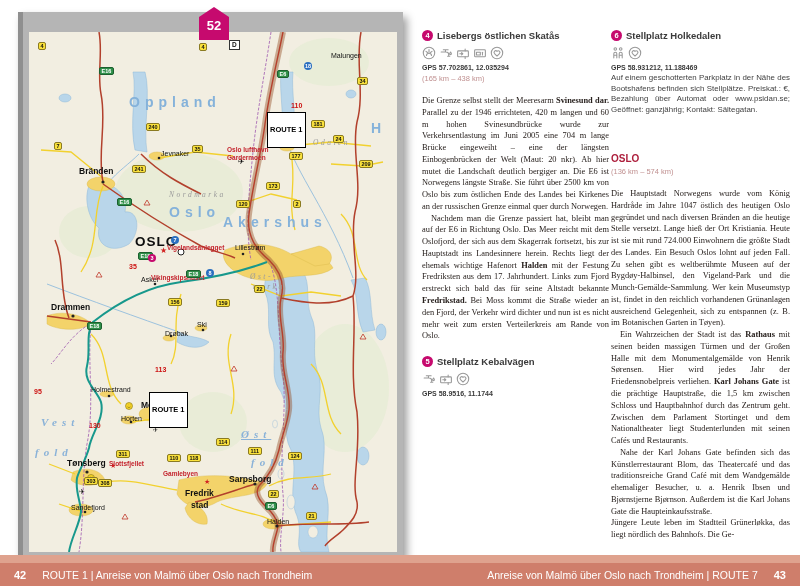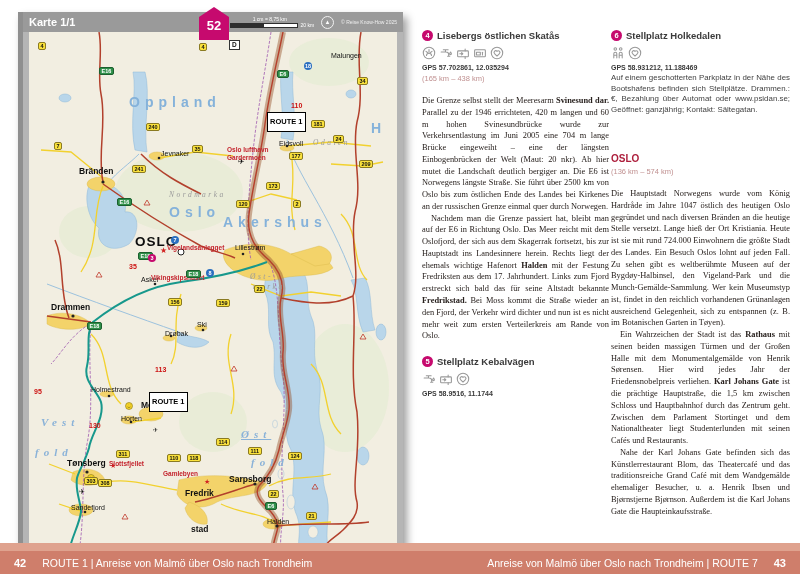--- a/index.html
+++ b/index.html
@@ -23,21 +23,21 @@
   
   .ml{position:absolute;white-space:nowrap;color:#222;z-index:3}
   .region{font:bold 14px "Liberation Sans",sans-serif;color:#85b2da;letter-spacing:5px}
   .region2{font:italic bold 11px "Liberation Serif",serif;color:#8ab2d8;letter-spacing:5px}
   .forest{font:italic 7.5px "Liberation Serif",serif;color:#9b9b9b;letter-spacing:2.5px}
   .cityxl{font:bold 13.5px "Liberation Sans",sans-serif;letter-spacing:1px;color:#0d0d0d}
   .citylg{font:bold 8.5px "Liberation Sans",sans-serif;color:#111}
   .city{font:7px "Liberation Sans",sans-serif;color:#111}
   .poi{font:bold 6.5px "Liberation Sans",sans-serif;color:#c4232d}
   .rednum{font:bold 7px "Liberation Sans",sans-serif;color:#cc1111}
-  .routebox{font:bold 7.5px "Liberation Sans",sans-serif;background:#fff;border:1px solid #000;padding:4px 2px;color:#000;line-height:10px}
+  .routebox{font:bold 7.5px "Liberation Sans",sans-serif;background:#fff;border:1px solid #000;padding:12px 2px;color:#000;line-height:10px}
   .mb{position:absolute;font-family:"Liberation Sans",sans-serif;font-weight:bold;text-align:center;z-index:3}
   .mb-y{font-size:5.5px;background:#fbe23c;border:1px solid #8a7a22;border-radius:2px;padding:0 1.5px;color:#111;line-height:6px}
   .mb-g{font-size:5.5px;background:#2f8f49;border:1px solid #1c5f2e;border-radius:2px;padding:0 1.5px;color:#fff;line-height:6px}
   .mb-b{font-size:5.5px;background:#2a6fc0;border-radius:50%;width:8px;height:8px;line-height:8px;color:#fff}
   .mb-p{font-size:5.5px;background:#c60a6e;border-radius:50%;width:8px;height:8px;line-height:8px;color:#fff}
   .mb-w{font-size:6.5px;background:#fff;border:1px solid #333;padding:0 2px;color:#111;line-height:8px}
 
   
   .col{position:absolute;top:30px}
   .col1{left:422px;width:187px}
@@ -51,49 +51,33 @@
   .e-gps{font:bold 7px "Liberation Sans",sans-serif;color:#3a3a3a;margin-bottom:2px}
   .e-desc{font:7.9px/1.33 "Liberation Sans",sans-serif;color:#3f3f3f;text-align:justify}
   .sec-title{font:bold 10px "Liberation Sans",sans-serif;color:#ad1e3c;margin:22px 0 0}
   .sec-title.oslo{margin-top:38px}
   .sec-km{font:7.5px "Liberation Sans",sans-serif;color:#c09191;margin:3px 0 12px}
   .body{font:8.4px/1.4 "Liberation Serif",serif;color:#28211e;text-align:justify;margin:0}
   .ind{text-indent:9px}
   .entry5{margin-top:14px}
 
   
-  .footer{position:absolute;left:0;bottom:0;width:800px;height:44px}
+  .footer{position:absolute;left:0;bottom:0;width:800px;height:32px}
   .f-strip{height:8px;background:#dfa28e}
   .f-bar{height:23px;background:#cf7e6b;display:flex;align-items:center;padding:0 14px;color:#fff;font:10.5px "Liberation Sans",sans-serif}
   .f-left{display:flex;gap:16px;align-items:baseline}
   .f-right{margin-left:auto;display:flex;gap:16px;align-items:baseline}
   .f-page{font-weight:bold;font-size:11px}
 </style>
 </head>
 <body>
 
 <div class="page">
 
   <div class="map-block">
-    <div class="map-header">
-      <span class="map-title">Karte 1/1</span>
-      <div class="scale">
-        <div class="scale-cm">1 cm = 8,75 km</div>
-        <div class="scale-row">
-          <span>0</span>
-          <span class="sbar">
-              <i class="s1"></i>
-              <i class="s2"></i>
-            </span>
-          <span>20 km</span>
-        </div>
-      </div>
-      <span class="compass">▲</span>
-      <span class="copyright">© Reise Know-How 2025</span>
-    </div>
     <div class="badge52">52</div>
 
     <div class="map-content">
       <svg width="368" height="520" viewBox="0 0 368 520">
         <rect x="0" y="0" width="368" height="520" fill="#f2eee1"></rect>
 
         <g fill="#e6ecd4" opacity="0.75">
           <ellipse cx="150" cy="160" rx="64" ry="40"></ellipse>
           <ellipse cx="316" cy="356" rx="44" ry="64"></ellipse>
           <ellipse cx="184" cy="390" rx="34" ry="30"></ellipse>
@@ -254,21 +238,21 @@
           <span class="ml city" style="left: 136px; top: 298px;">Drøbak</span>
           <span class="ml city" style="left: 168px; top: 289px;">Ski</span>
           <span class="ml city" style="left: 62px; top: 354px;">Holmestrand</span>
           <span class="ml citylg" style="left: 112px; top: 368px;">Moss</span>
           <span class="ml city" style="left: 92px; top: 383px;">Horten</span>
           <span class="ml citylg" style="left: 38px; top: 426px;">Tønsberg</span>
           <span class="ml city" style="left: 42px; top: 472px;">Sandefjord</span>
           <span class="ml citylg" style="left: 200px; top: 442px;">Sarpsborg</span>
           <span class="ml city" style="left: 238px; top: 486px;">Halden</span>
           <span class="ml citylg" style="left: 156px; top: 456px;">Fredrik</span>
-          <span class="ml citylg" style="left: 162px; top: 492px; text-align: right;">stad</span>
+          <span class="ml citylg" style="left: 162px; top: 468px; text-align: right;">stad</span>
           <span class="ml poi" style="left: 138px; top: 212px;">Vigelandsanlegget</span>
           <span class="ml poi" style="left: 122px; top: 242px;">Vikingskipshuset</span>
           <span class="ml poi" style="left: 198px; top: 114px;">Oslo lufthavn</span>
           <span class="ml poi" style="left: 198px; top: 122px;">Gardermoen</span>
           <span class="ml poi" style="left: 80px; top: 428px;">Slottsfjellet</span>
           <span class="ml poi" style="left: 134px; top: 438px;">Gamlebyen</span>
           <span class="ml routebox" style="left: 238px; top: 80px;">ROUTE 1</span>
           <span class="ml routebox" style="left: 120px; top: 360px;">ROUTE 1</span>
           <span class="ml rednum" style="left: 262px; top: 70px;">110</span>
           <span class="ml rednum" style="left: 126px; top: 334px;">113</span>
@@ -387,28 +371,29 @@
               <path d="M2.6 11V7.2a1.4 1.4 0 0 1 2.8 0V11M2.6 8.6h2.8"></path>
               <circle cx="9" cy="2.8" r="1.2"></circle>
               <path d="M7.6 11V7.2a1.4 1.4 0 0 1 2.8 0V11M7.6 8.6h2.8"></path>
             </svg></span>
           <span class="pic"><svg viewBox="0 0 13 13">
               <circle cx="6.5" cy="6.5" r="5.3"></circle>
               <path d="M6.5 9.3 4.2 7a1.55 1.55 0 0 1 2.3-2.1A1.55 1.55 0 0 1 8.8 7Z"></path>
             </svg></span>
         </div>
       <div class="e-gps">GPS 58.931212, 11.188469</div>
-      <div class="e-desc">Auf einem geschotterten Parkplatz in der Nähe des Bootshafens befinden sich Stellplätze. Drammen.: €, Bezahlung über Automat oder www.psidan.se; Geöffnet: ganzjährig; Kontakt: Sältegatan.</div>
+      <div class="e-desc">Auf einem geschotterten Parkplatz in der Nähe des Bootshafens befinden sich Stellplätze. Preiskat.: €, Bezahlung über Automat oder www.psidan.se; Geöffnet: ganzjährig; Kontakt: Sältegatan.</div>
     </div>
 
     <h3 class="sec-title oslo">OSLO</h3>
     <div class="sec-km">(136 km – 574 km)</div>
     <p class="body">Die Hauptstadt Norwegens wurde vom König Hardråde im Jahre 1047 östlich des heutigen Oslo gegründet und nach diversen Bränden an die heutige Stelle versetzt. Lange hieß der Ort Kristiania. Heute ist sie mit rund 724.000 Einwohnern die größte Stadt des Landes. Ein Besuch Oslos lohnt auf jeden Fall. Zu sehen gibt es weltberühmte Museen auf der Bygdøy-Halbinsel, den Vigeland-Park und die Munch-Gemälde-Sammlung. Wer kein Museumstyp ist, findet in den reichlich vorhandenen Grünanlagen ausreichend Gelegenheit, sich zu entspannen (z. B. im Botanischen Garten in Tøyen).</p>
     <p class="body ind">Ein Wahrzeichen der Stadt ist das <b>Rathaus</b> mit seinen beiden massigen Türmen und der Großen Halle mit dem Monumentalgemälde von Henrik Sørensen. Hier wird jedes Jahr der Friedensnobelpreis verliehen. <b>Karl Johans Gate</b> ist die prächtige Hauptstraße, die 1,5 km zwischen Schloss und Hauptbahnhof durch das Zentrum geht. Zwischen dem Parlament Stortinget und dem Nationaltheater liegt Studenterlunden mit seinen Cafés und Restaurants.</p>
     <p class="body ind">Nahe der Karl Johans Gate befinden sich das Künstlerrestaurant Blom, das Theatercafé und das traditionsreiche Grand Café mit dem Wandgemälde ehemaliger Besucher, u. a. Henrik Ibsen und Bjørnstjerne Bjørnson. Außerdem ist die Karl Johans Gate die Haupteinkaufsstraße.</p>
+    <p class="body">Jüngere Leute leben im Stadtteil Grünerløkka, das liegt nördlich des Bahnhofs. Die Ge-</p>
   </div>
 
   <div class="footer">
     <div class="f-strip"></div>
     <div class="f-bar">
       <div class="f-left">
         <span class="f-page">42</span>
         <span>ROUTE 1 | Anreise von Malmö über Oslo nach Trondheim</span>
       </div>
       <div class="f-right">

